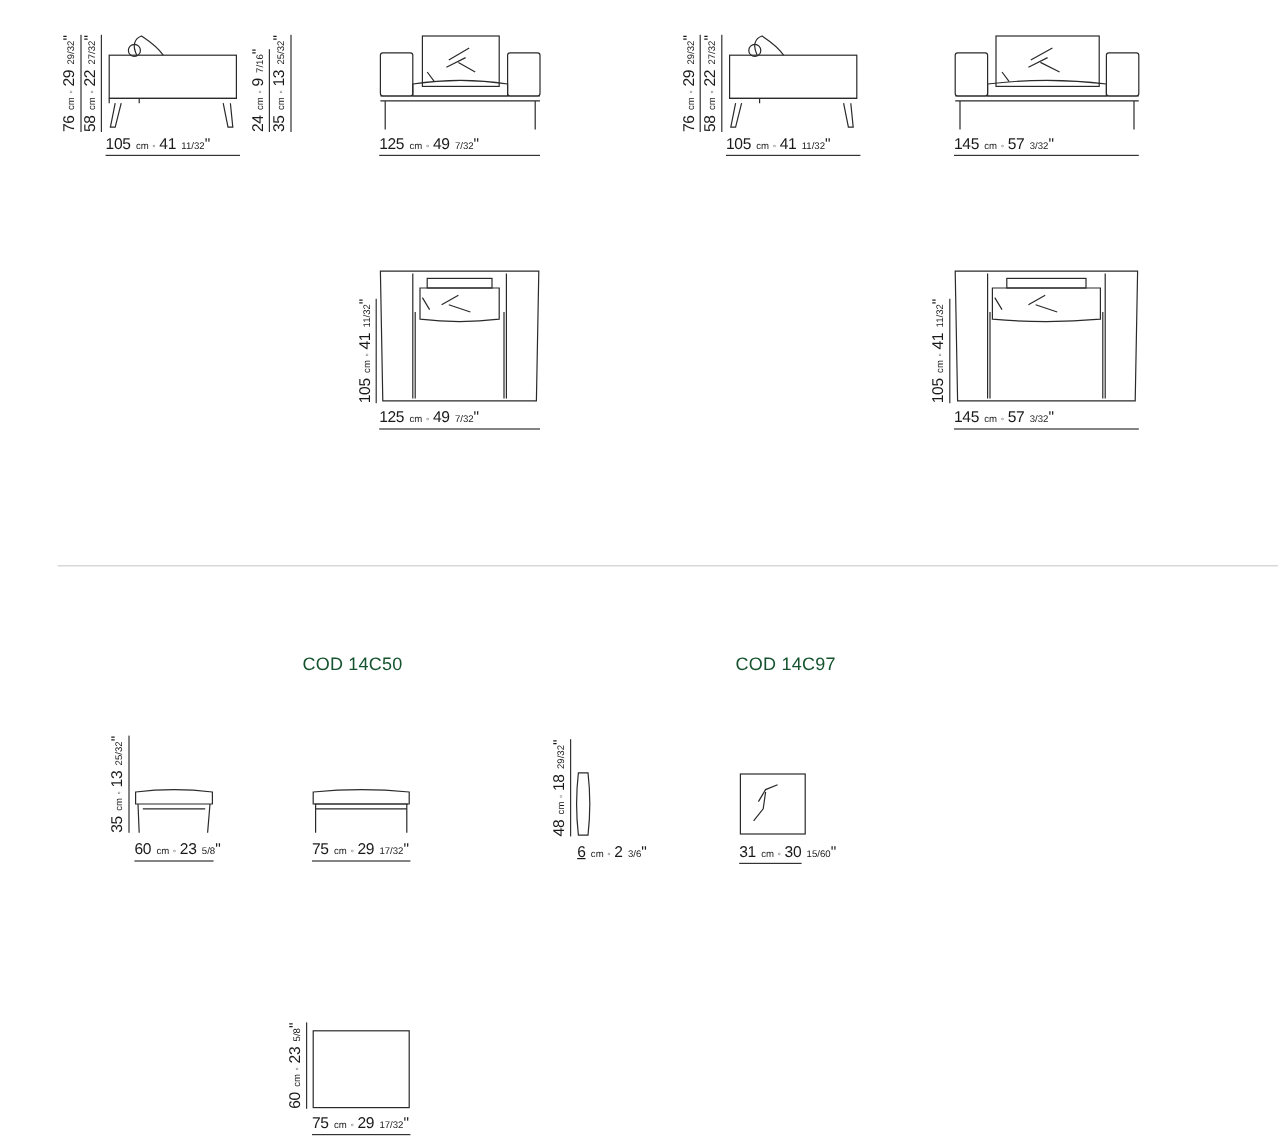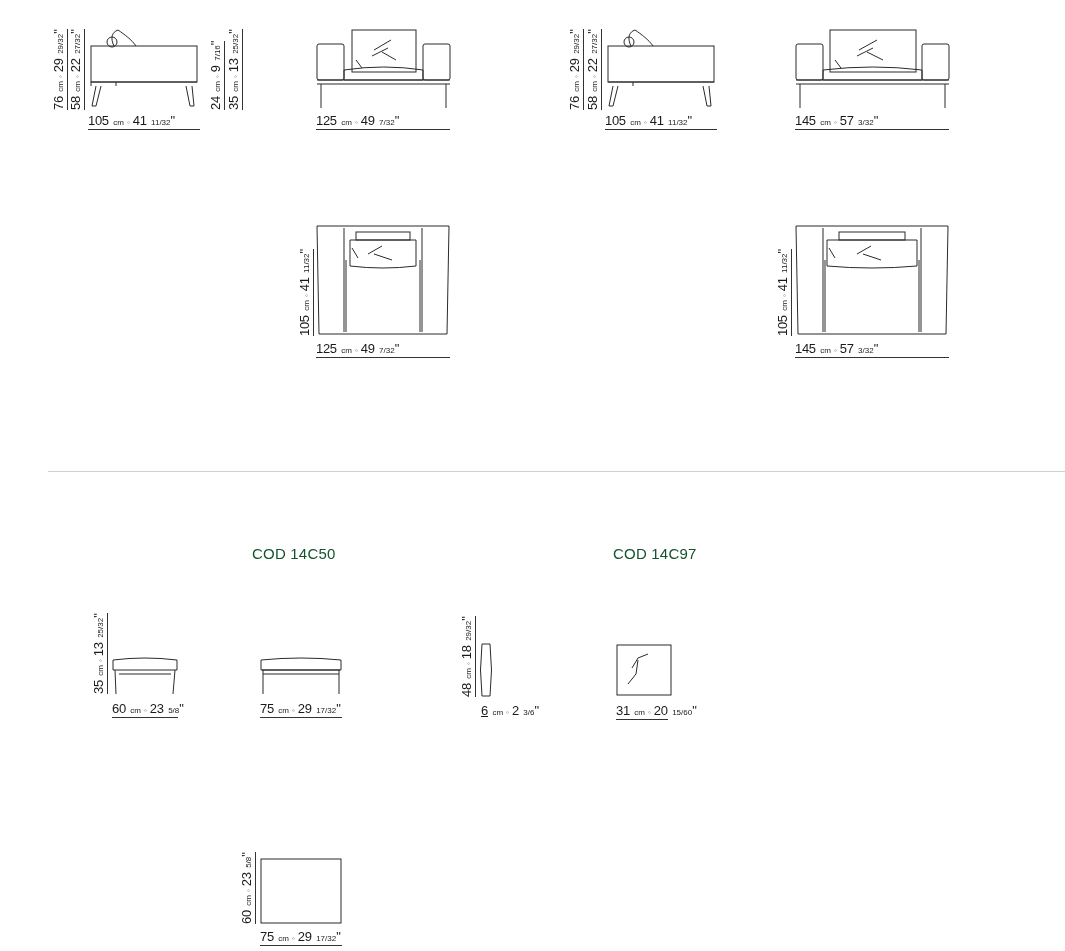--- a/index.html
+++ b/index.html
@@ -146,21 +146,21 @@
 </div>
 <div class="abs dim" style="left:481px;top:702px">
   <span class="big" style="text-decoration:underline">6</span> <span class="sm">cm</span><span class="dot">◦</span><span class="big">2</span> <span class="sm">3/6</span><span class="big">"</span>
 </div>
 
 <svg style="left:616px;top:644px;width:56px;height:52px" viewBox="0 0 56 52">
   <rect x="1" y="1" width="54" height="50"></rect>
   <path d="M16 24 L22 14 L32 10 M22 16 L20 30 L12 40"></path>
 </svg>
 <div class="abs dim" style="left:616px;top:702px">
-  <span class="hdim" style="display:inline-block"><span class="big">31</span> <span class="sm">cm</span><span class="dot">◦</span><span class="big">20</span></span> <span class="sm">15/60</span><span class="big">"</span>
+  <span class="hdim" style="display:inline-block"><span class="big">31</span> <span class="sm">cm</span><span class="dot">◦</span><span class="big">30</span></span> <span class="sm">15/60</span><span class="big">"</span>
 </div>
 
 <svg style="left:260px;top:858px;width:82px;height:66px" viewBox="0 0 82 66">
   <rect x="1" y="1" width="80" height="64"></rect>
 </svg>
 <div class="abs vdim dim" style="left:238px;top:924px">
   <span class="vdim-inner"><span class="big">60</span> <span class="sm">cm</span><span class="dot">◦</span><span class="big">23</span> <span class="sm">5/8</span><span class="big">"</span></span>
 </div>
 <div class="abs dim hdim" style="left:260px;top:928px;width:82px">
   <span class="big">75</span> <span class="sm">cm</span><span class="dot">◦</span><span class="big">29</span> <span class="sm">17/32</span><span class="big">"</span>

